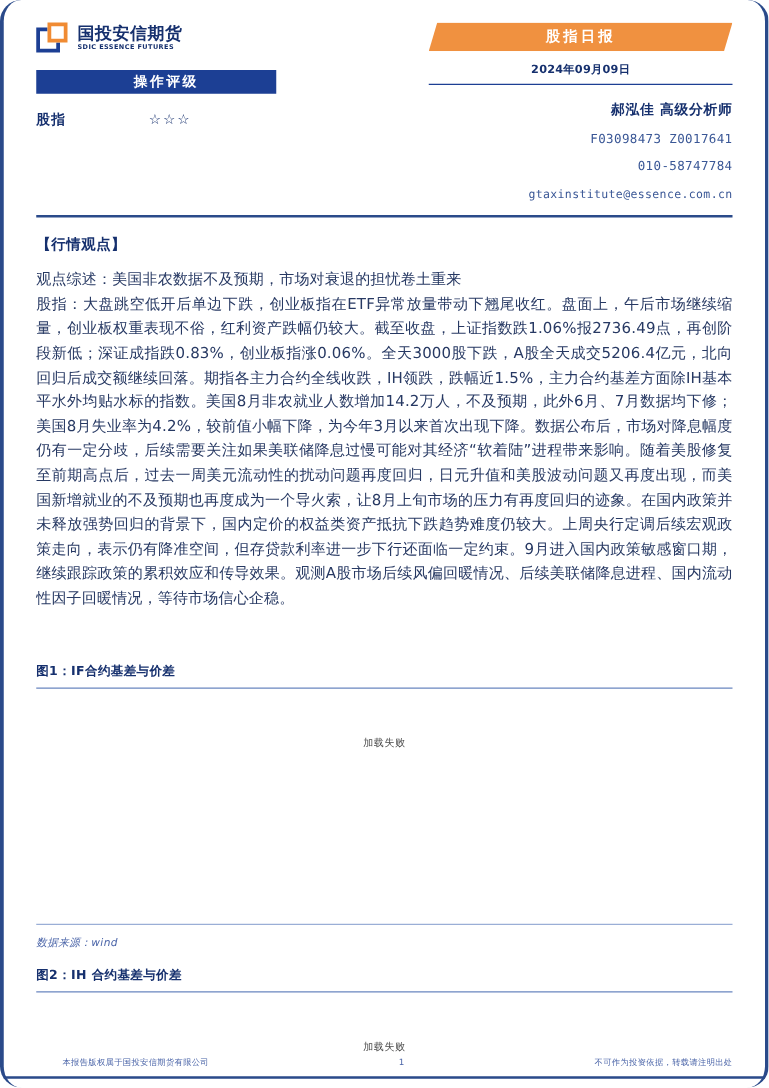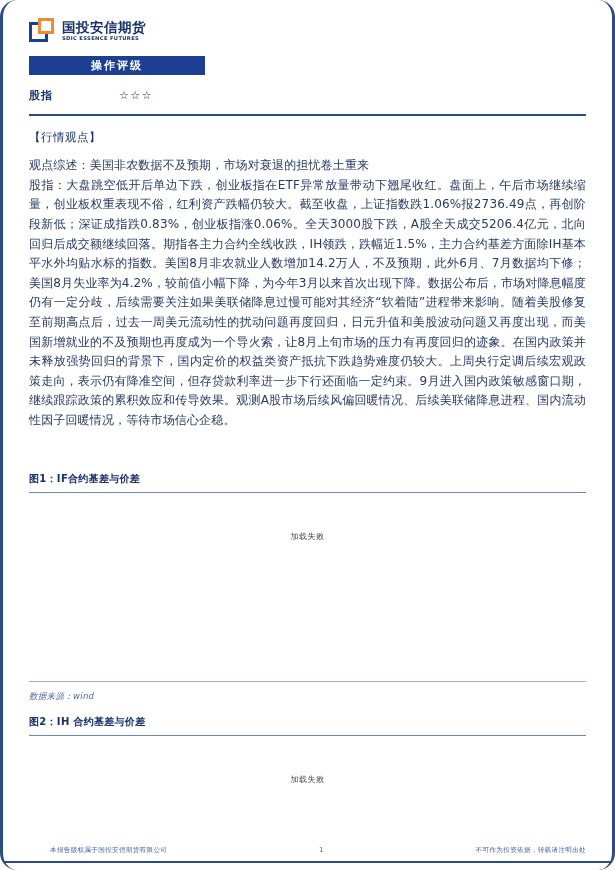--- a/index.html
+++ b/index.html
@@ -84,20 +84,21 @@
     width: 176px;
     height: 19px;
     background: #1c3f94;
     color: #ffffff;
     font-size: 11px;
     font-weight: bold;
     letter-spacing: 2px;
     display: flex;
     align-items: center;
     justify-content: center;
+    padding-left: 16px;
   }
   .rating-row {
     margin-top: 13px;
     display: flex;
     align-items: center;
     font-size: 11px;
     font-weight: bold;
     color: #16306e;
     gap: 28px;
   }
@@ -161,21 +162,21 @@
     height: 2.2px;
     background: #2a4a8a;
   }
 
   
   .content {
     padding: 14px 26px 0 26px;
   }
   .section-title {
     font-size: 11.5px;
-    font-weight: normal;
+    font-weight: bold;
     color: #16306e;
     letter-spacing: 0.5px;
     margin-bottom: 11px;
   }
   .para {
     font-size: 12px;
     line-height: 19.6px;
     color: #273963;
     text-align: justify;
     text-justify: inter-ideograph;
@@ -272,20 +273,31 @@
       </div>
 
       <div class="rating-bar">操作评级</div>
 
       <div class="rating-row">
         <div class="rating-label">股指</div>
         <div class="rating-stars">☆☆☆</div>
       </div>
     </div>
 
+    <div class="header-right">
+      <div class="ribbon">
+        <div class="ribbon-shape"></div>
+        <div class="ribbon-text">股指日报</div>
+      </div>
+      <div class="report-date">2024年09月09日</div>
+      <div class="analyst-name">郝泓佳 高级分析师</div>
+      <div class="analyst-line">F03098473 Z0017641</div>
+      <div class="analyst-line">010-58747784</div>
+      <div class="analyst-line small">gtaxinstitute@essence.com.cn</div>
+    </div>
   </div>
 
   <div class="header-rule"></div>
 
   <div class="content">
     <div class="section-title">【行情观点】</div>
     <div class="para">观点综述：美国非农数据不及预期，市场对衰退的担忧卷土重来</div>
     <div class="para">股指：大盘跳空低开后单边下跌，创业板指在ETF异常放量带动下翘尾收红。盘面上，午后市场继续缩量，创业板权重表现不俗，红利资产跌幅仍较大。截至收盘，上证指数跌1.06%报2736.49点，再创阶段新低；深证成指跌0.83%，创业板指涨0.06%。全天3000股下跌，A股全天成交5206.4亿元，北向回归后成交额继续回落。期指各主力合约全线收跌，IH领跌，跌幅近1.5%，主力合约基差方面除IH基本平水外均贴水标的指数。美国8月非农就业人数增加14.2万人，不及预期，此外6月、7月数据均下修；美国8月失业率为4.2%，较前值小幅下降，为今年3月以来首次出现下降。数据公布后，市场对降息幅度仍有一定分歧，后续需要关注如果美联储降息过慢可能对其经济“软着陆”进程带来影响。随着美股修复至前期高点后，过去一周美元流动性的扰动问题再度回归，日元升值和美股波动问题又再度出现，而美国新增就业的不及预期也再度成为一个导火索，让8月上旬市场的压力有再度回归的迹象。在国内政策并未释放强势回归的背景下，国内定价的权益类资产抵抗下跌趋势难度仍较大。上周央行定调后续宏观政策走向，表示仍有降准空间，但存贷款利率进一步下行还面临一定约束。9月进入国内政策敏感窗口期，继续跟踪政策的累积效应和传导效果。观测A股市场后续风偏回暖情况、后续美联储降息进程、国内流动性因子回暖情况，等待市场信心企稳。</div>
   </div>
 

